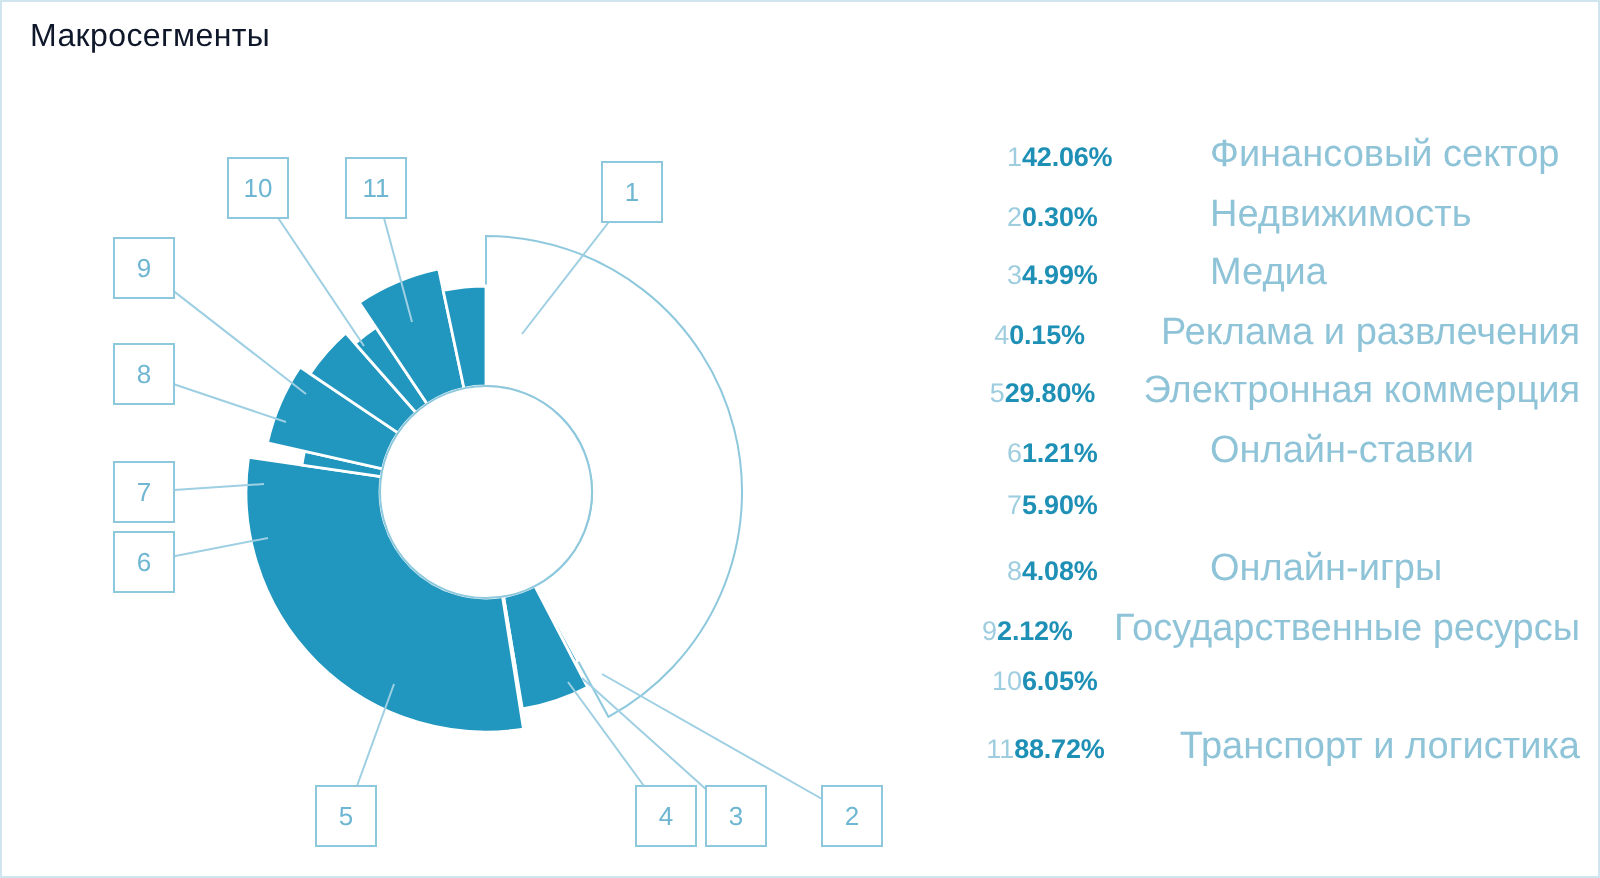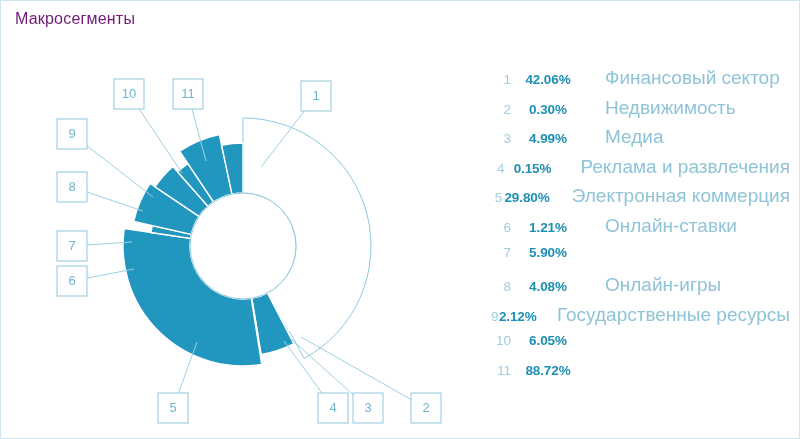--- a/index.html
+++ b/index.html
@@ -14,21 +14,21 @@
     width:800px;height:439px;
     box-sizing:border-box;
     border:1px solid #cfe6f1;
     background:#ffffff;
   }
   #title{
     position:absolute;
     left:14px;top:9px;
     font-size:16px;
     letter-spacing:.2px;
-    color:#701a75;
+    color:#0f172a;
     font-weight:400;
     white-space:nowrap;
   }
   #chart-area{
     position:absolute;
     left:0;top:36px;
     width:470px;height:400px;
   }
   #chart-svg{display:block;}
 
@@ -45,21 +45,21 @@
   }
   .lg-index{
     width:26px;
     text-align:right;
     font-size:13.5px;
     color:#9fcde0;
     font-weight:400;
   }
   .lg-pct{
     width:74px;
-    text-align:center;
+    text-align:left;
     font-size:13.5px;
     color:#1e8fb5;
     font-weight:bold;
     letter-spacing:-.1px;
   }
   .lg-name{
     padding-left:20px;
     font-size:19px;
     color:#8fc4d8;
     font-weight:400;
@@ -200,16 +200,17 @@
         <span class="lg-pct">2.12%</span>
         <span class="lg-name">Государственные ресурсы</span>
       </div>
       <div class="legend-row">
         <span class="lg-index">10</span>
         <span class="lg-pct">6.05%</span>
       </div>
       <div class="legend-row">
         <span class="lg-index">11</span>
         <span class="lg-pct">88.72%</span>
+        <span class="lg-name">Транспорт и логистика</span>
       </div>
     </div>
 
 </div>
 
 </body></html>

